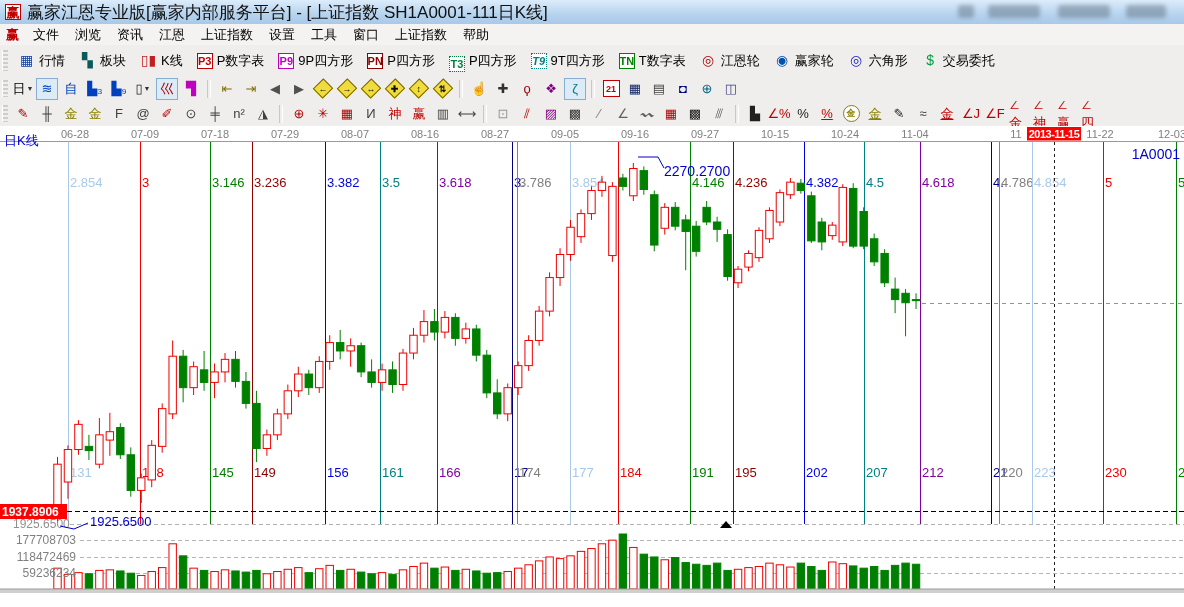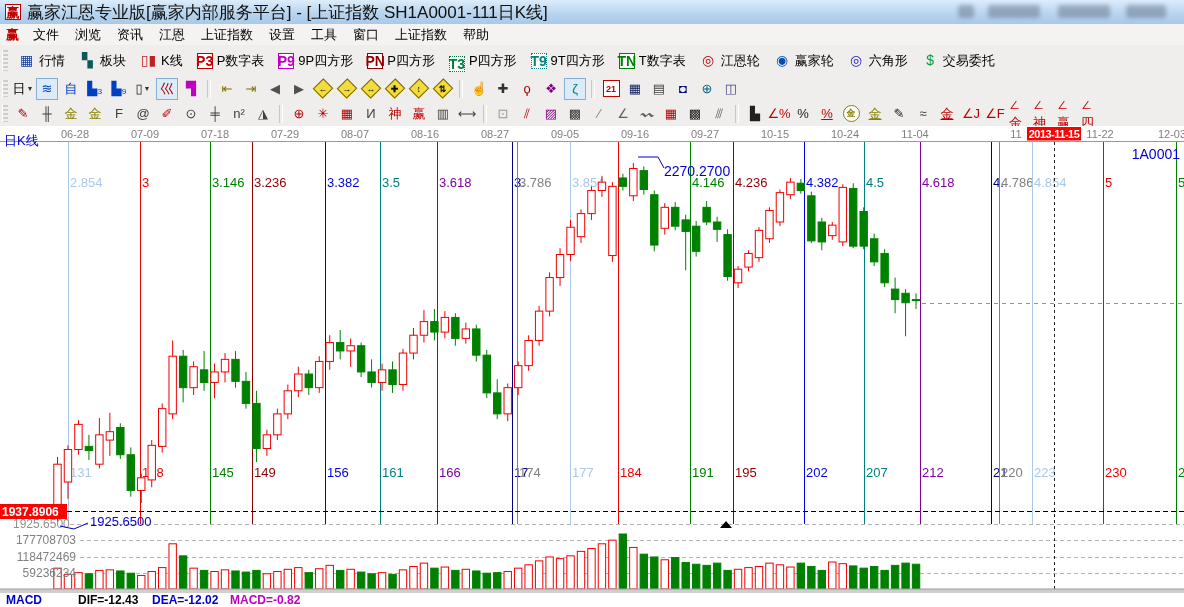--- a/index.html
+++ b/index.html
@@ -24,21 +24,21 @@
   .tbar{position:absolute;left:0;width:1184px;background:#efeeec;border-bottom:1px solid #d2cfca;
     display:flex;align-items:center;}
   #toolbar1{top:45px;height:31px;}
   #toolbar2{top:76px;height:25px;}
   #toolbar3{top:101px;height:25px;}
   .grip{width:5px;height:70%;margin:0 3px 0 2px;
     background:repeating-linear-gradient(#cfcdc8 0 2px,#efeeec 2px 4px);border-left:1px solid #fff;}
   .tb1item{display:flex;align-items:center;margin:0 4px;font-size:13px;color:#000;
     padding:2px 3px;cursor:default;}
   .tb1item .bx{display:inline-flex;align-items:center;justify-content:center;width:16px;height:16px;
-    font-size:14px;font-weight:bold;margin-right:4px;background:#fff;box-sizing:border-box;}
+    font-size:11px;font-weight:bold;margin-right:4px;background:#fff;box-sizing:border-box;}
   .tb1item .glyph{display:inline-block;width:17px;height:17px;font-size:14px;line-height:17px;
     text-align:center;margin-right:4px;}
   .ticon{display:inline-flex;align-items:center;justify-content:center;width:20px;height:20px;
     margin:0 1px;font-size:13px;cursor:default;border:1px solid transparent;}
   .ticon.sel{background:#dcebf8;border:1px solid #86add2;}
   .ticon .dd{font-size:7px;color:#333;margin-left:1px;}
   .tsep{width:2px;height:18px;margin:0 4px;border-left:1px solid #cbc8c2;border-right:1px solid #fff;}
   .dia{width:13px;height:13px;background:#f0dc3c;border:1px solid #7a6800;transform:rotate(45deg);
     display:inline-flex;align-items:center;justify-content:center;margin:2px 3px;}
   .dia span{transform:rotate(-45deg);font-size:9px;color:#111;font-weight:bold;}
@@ -109,21 +109,21 @@
       </div>
       <div class="tb1item">
         <span class="bx" style="border: 1px solid rgb(144, 0, 0); color: rgb(144, 0, 0);">PN</span>
         <span>P四方形</span>
       </div>
       <div class="tb1item">
         <span class="bx" style="border: 1px dotted rgb(0, 128, 64); color: rgb(0, 128, 64); margin-top: 7px;">T3</span>
         <span>P四方形</span>
       </div>
       <div class="tb1item">
-        <span class="bx" style="border: 1px dotted rgb(0, 128, 128); color: rgb(0, 128, 128);">T9</span>
+        <span class="bx" style="border: 1px dotted rgb(0, 128, 128); color: rgb(0, 128, 128); font-style: italic;">T9</span>
         <span>9T四方形</span>
       </div>
       <div class="tb1item">
         <span class="bx" style="border: 1px solid rgb(0, 128, 0); color: rgb(0, 128, 0);">TN</span>
         <span>T数字表</span>
       </div>
       <div class="tb1item">
         <span class="glyph" style="color: rgb(176, 0, 0);">◎</span>
         <span>江恩轮</span>
       </div>
@@ -738,20 +738,14 @@
         <text x="664" y="50" fill="#0000cc" font-size="14" text-anchor="start" font-weight="normal">2270.2700</text>
         <rect x="0" y="378" width="67" height="15" fill="#ff0000"></rect>
         <text x="2" y="390" fill="#ffffff" font-size="12" text-anchor="start" font-weight="bold">1937.8906</text>
         <text x="13" y="402" fill="#909090" font-size="12" text-anchor="start" font-weight="normal">1925.6500</text>
         <polyline points="60,400 74,403 88,397" fill="none" stroke="#0000cc"></polyline>
         <text x="90" y="400" fill="#0000cc" font-size="13" text-anchor="start" font-weight="normal">1925.6500</text>
         <path d="M720,402 L732,402 L726,395 Z" fill="#000000"></path>
       </svg>
   </div>
 
-  <div id="statusbar">
-    <span id="stat-macd-label">MACD</span>
-    <span id="stat-dif">DIF=-12.43</span>
-    <span id="stat-dea">DEA=-12.02</span>
-    <span id="stat-macd">MACD=-0.82</span>
-  </div>
 
 </div>
 
 </body></html>

